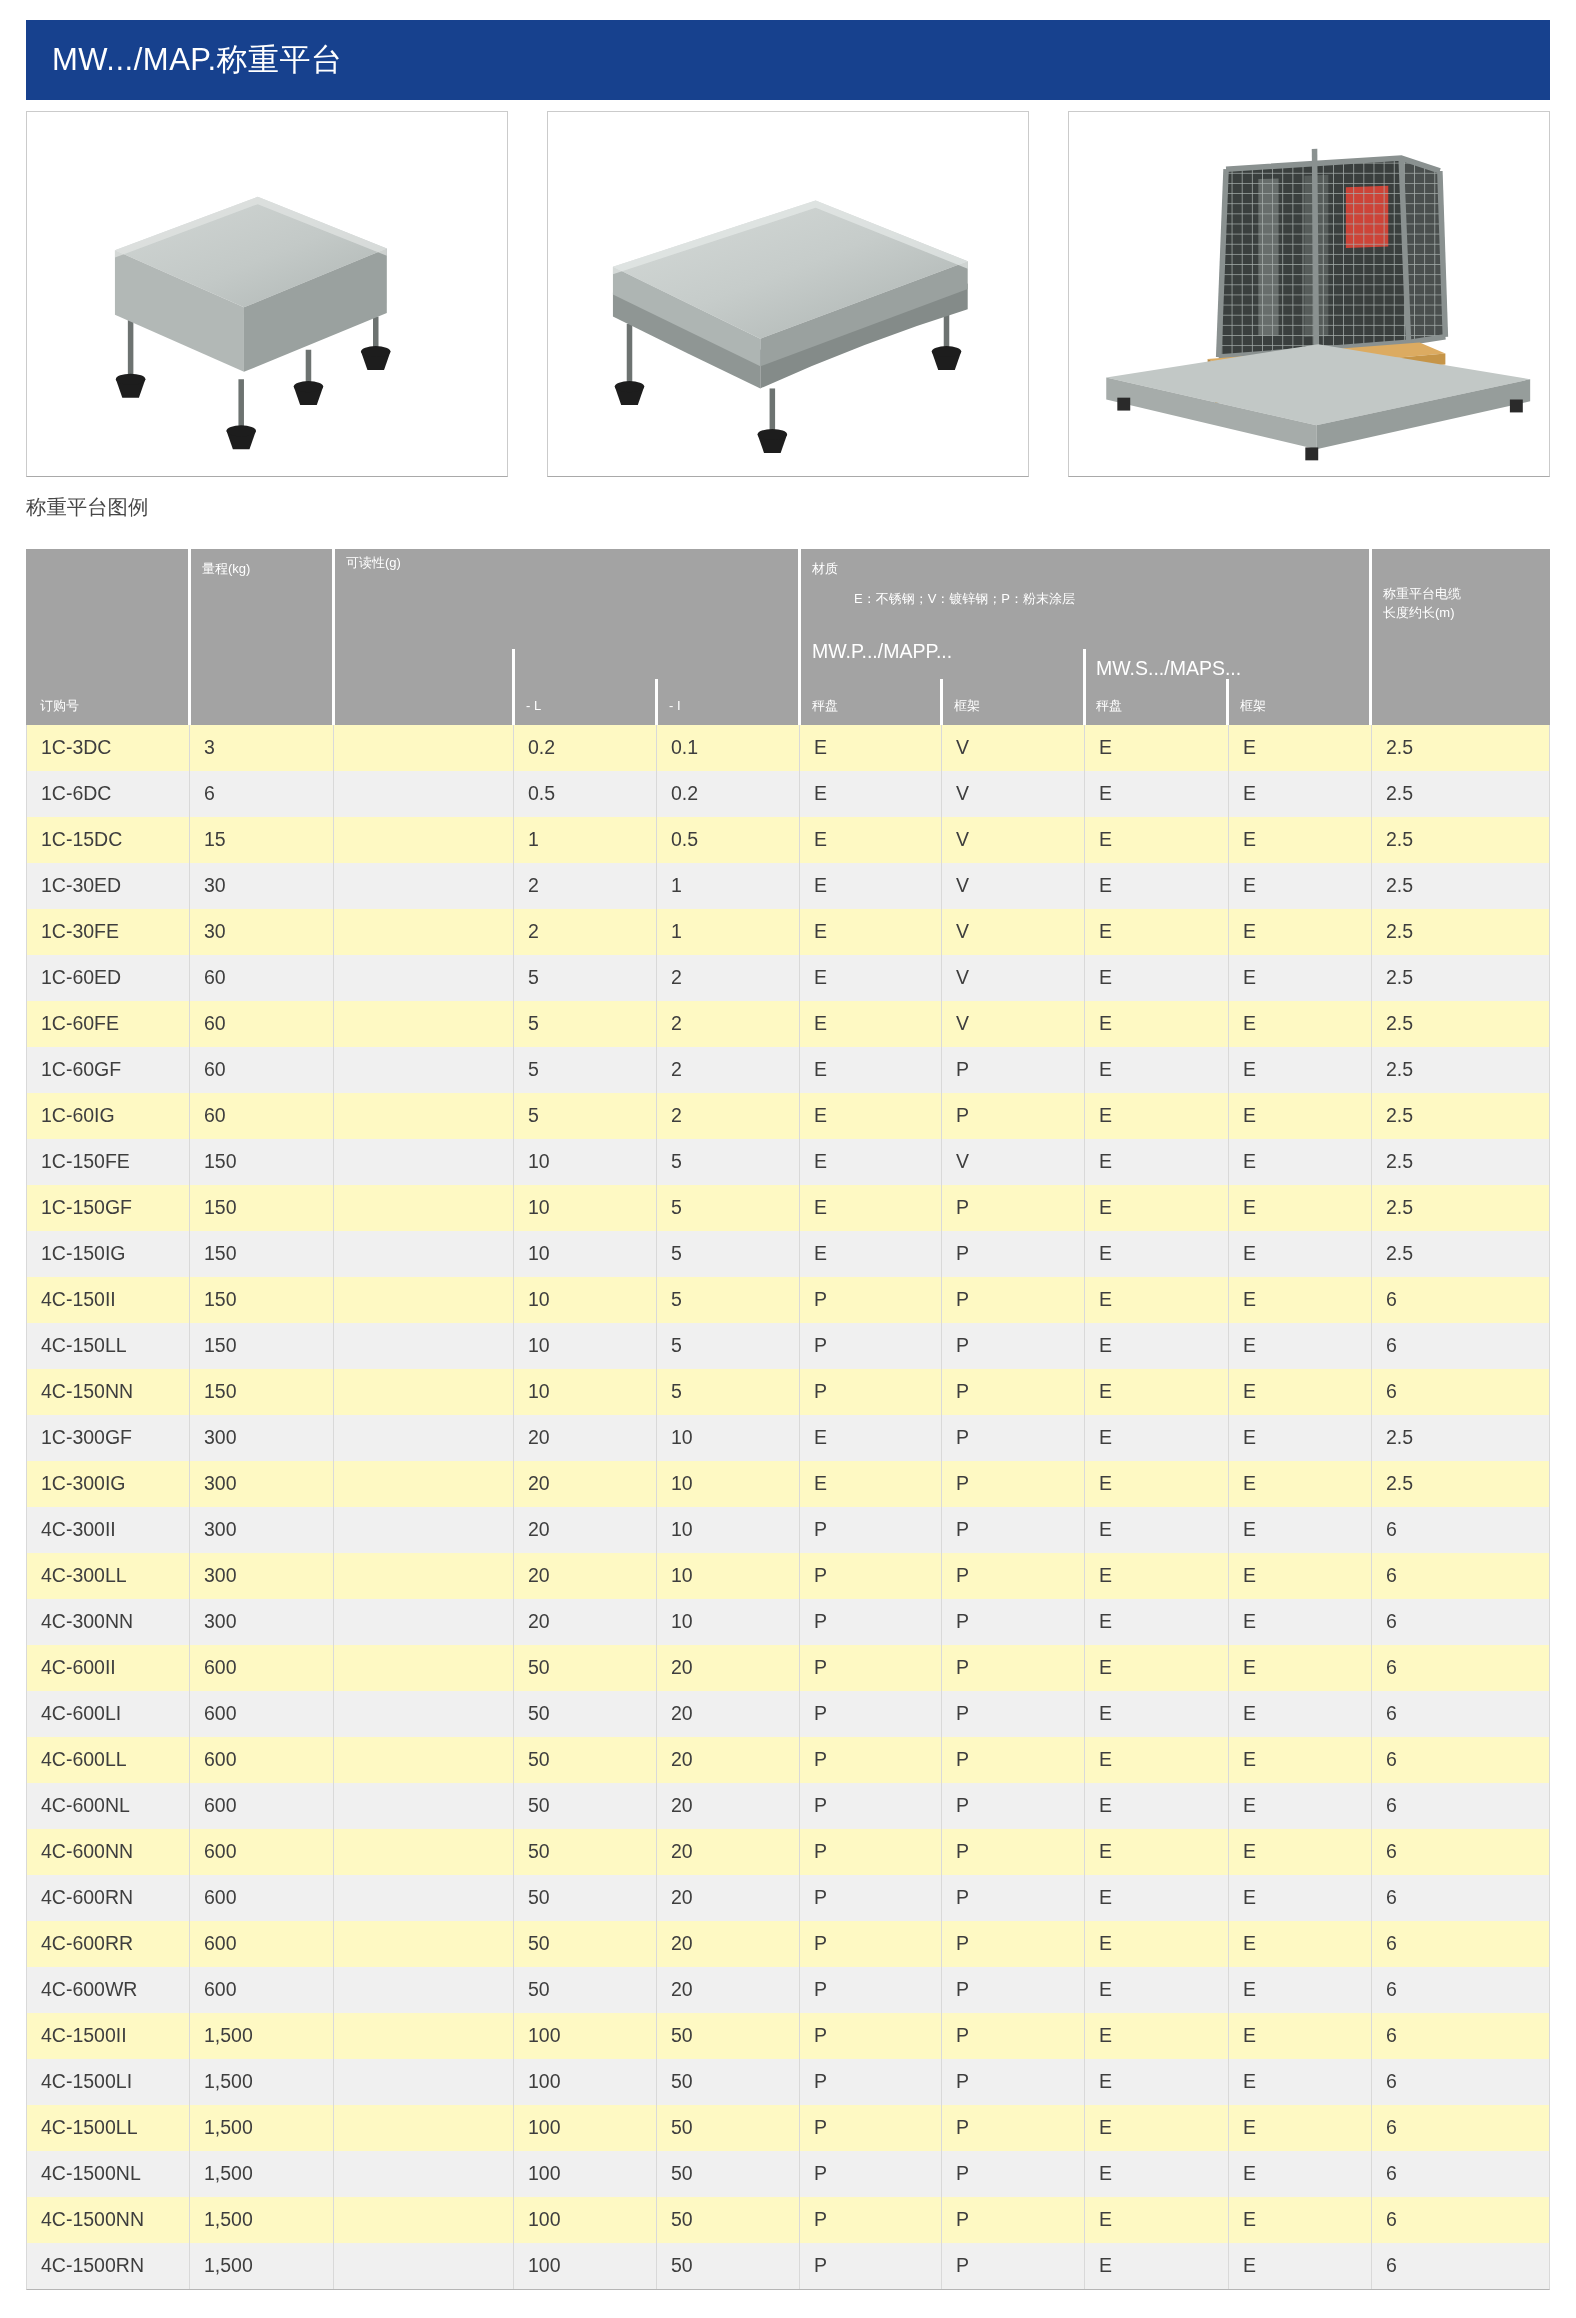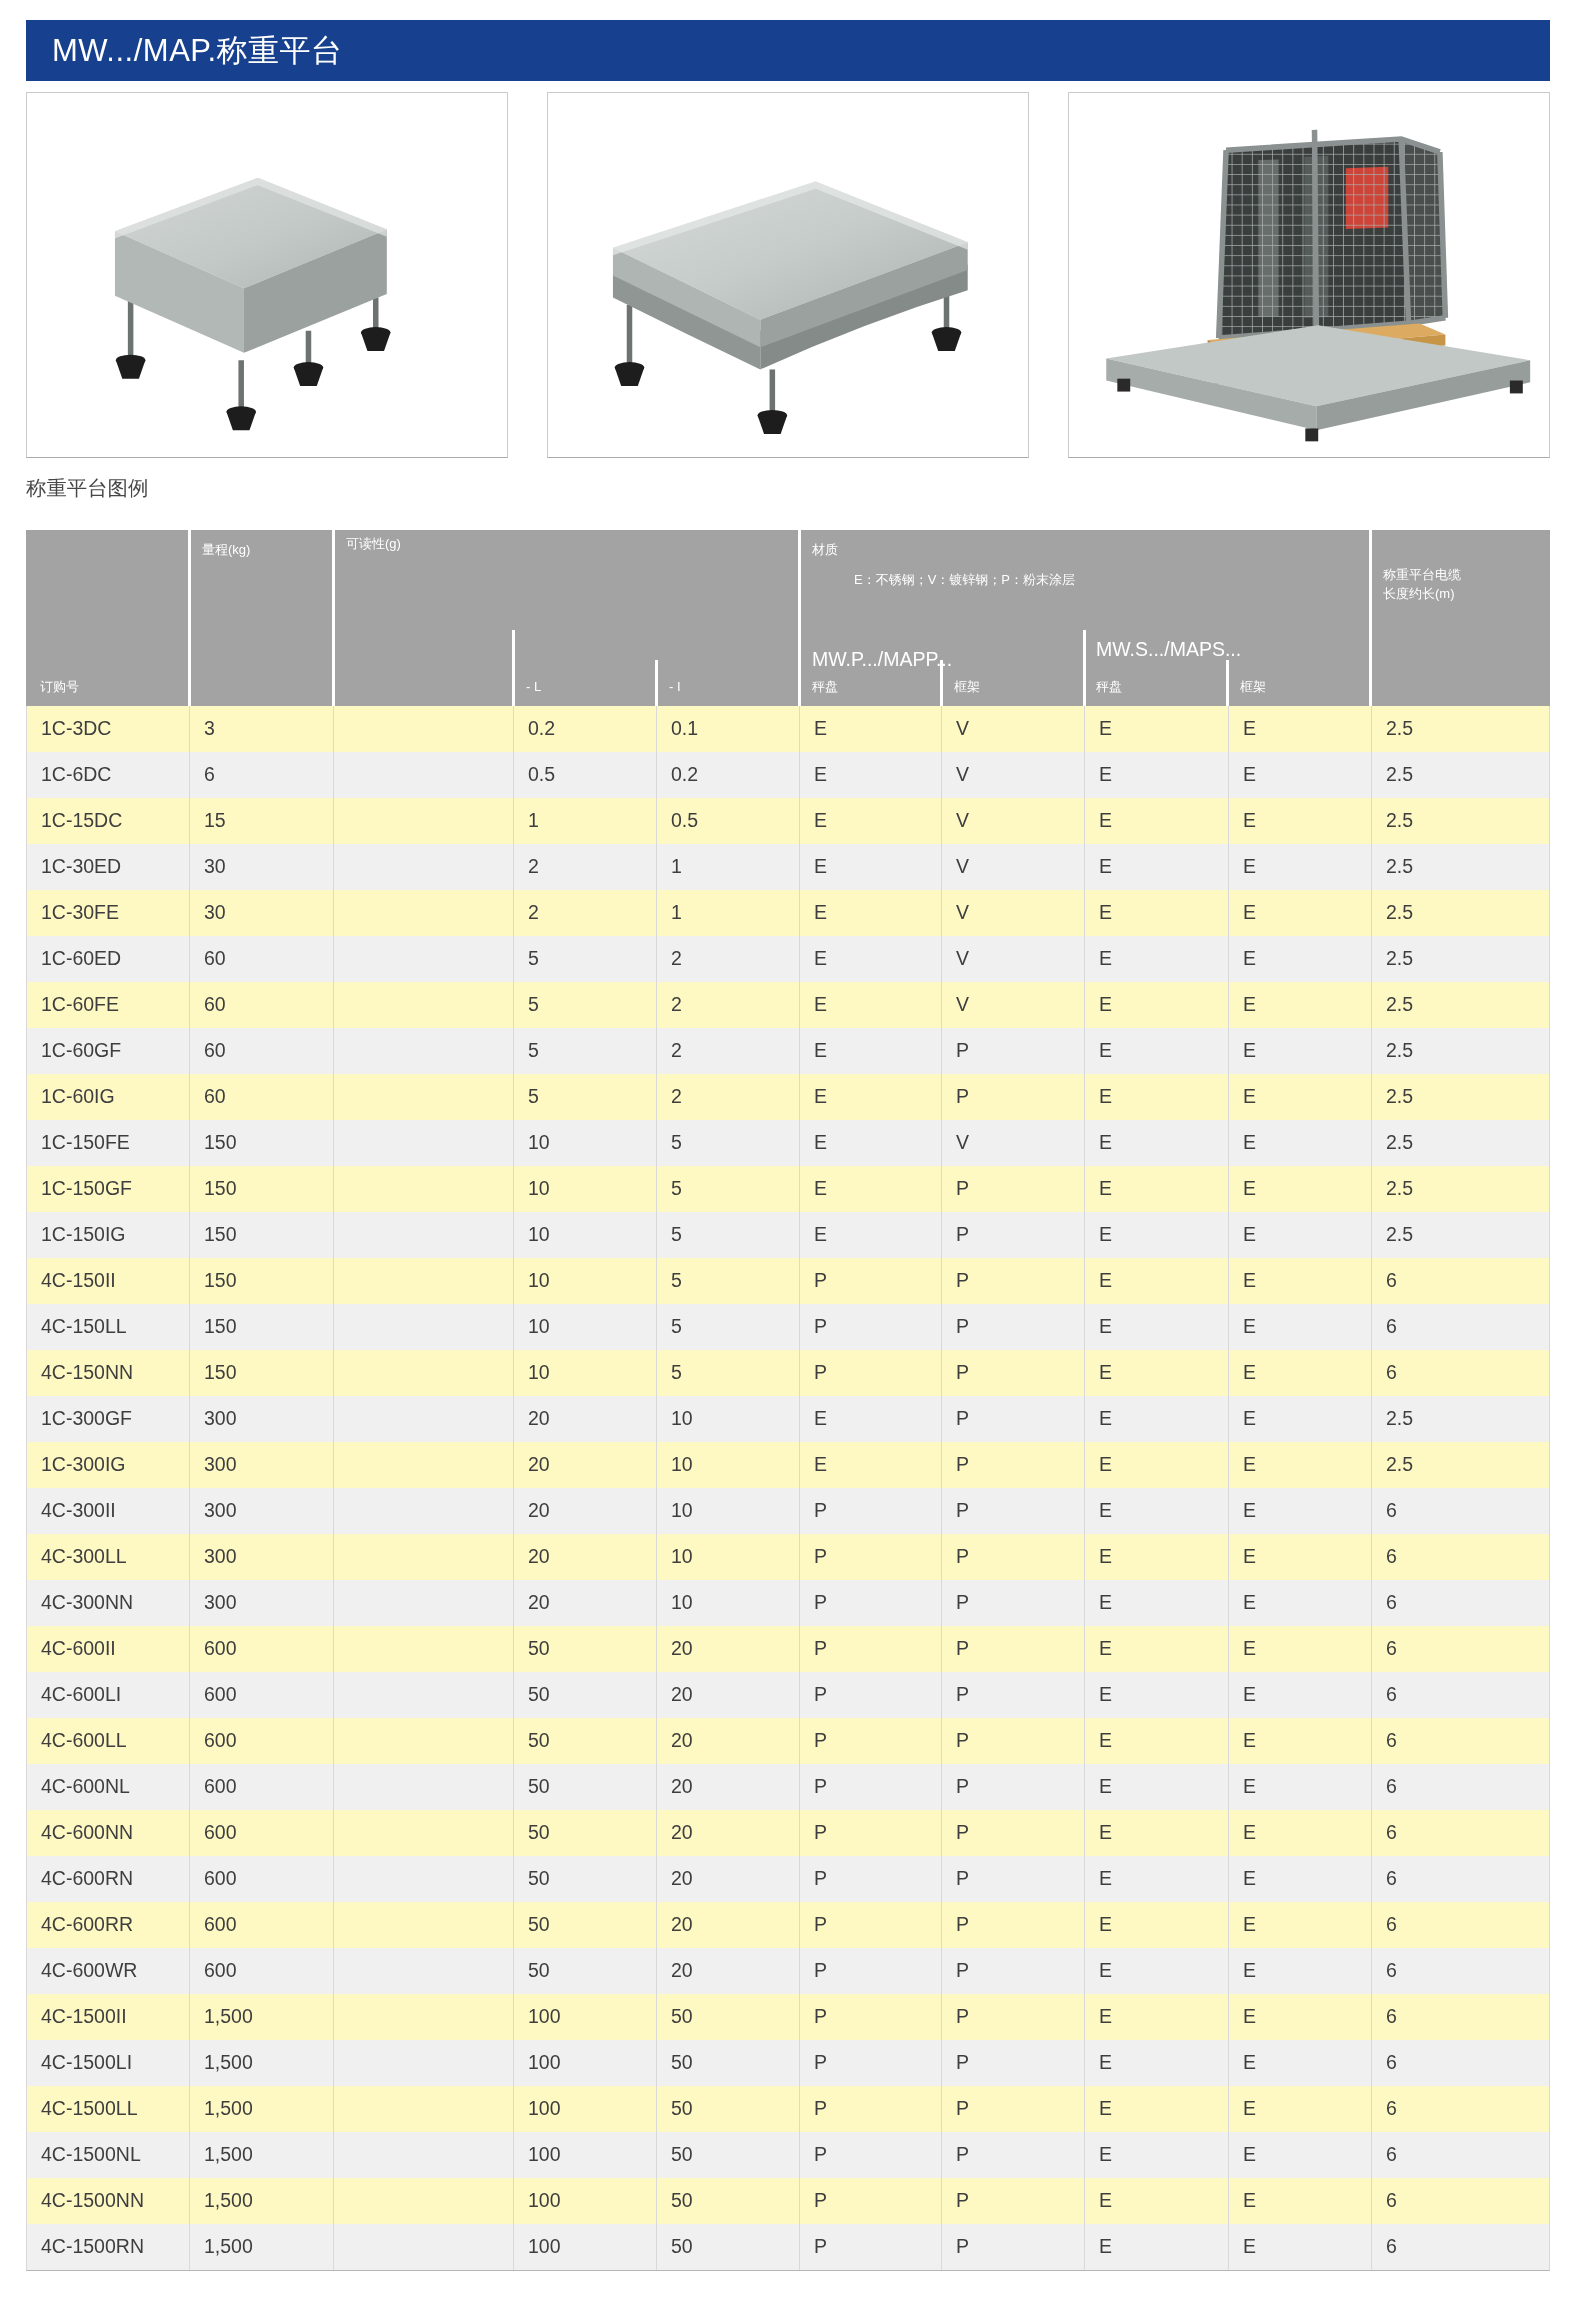--- a/index.html
+++ b/index.html
@@ -4,21 +4,21 @@
 <style>
   html,body{margin:0;padding:0;background:#ffffff;}
   body{
     width:1577px;height:2319px;position:relative;overflow:hidden;
     font-family:"Liberation Sans","DejaVu Sans",sans-serif;
     -webkit-font-smoothing:antialiased;
   }
   .content{width:1524px;margin-left:26px;}
   
   .title-bar{
-    margin-top:20.4px;height:61px;background:#17418e;color:#ffffff;
+    margin-top:20.4px;height:80px;background:#17418e;color:#ffffff;
     display:flex;align-items:center;font-size:31px;letter-spacing:0.5px;
     padding-left:26px;box-sizing:border-box;
   }
   
   .gallery{margin-top:10.2px;display:flex;justify-content:space-between;}
   .photo-box{
     width:482px;height:366px;background:#ffffff;box-sizing:border-box;
     border:0.9px solid #cbcbcb;border-bottom:1.9px solid #a9a9a9;
     display:flex;align-items:center;justify-content:center;
   }
@@ -182,21 +182,21 @@
       <div class="vdiv p2" style="left:914px"></div>
       <div class="vdiv p2" style="left:1200px"></div>
 
       <div class="hlab" style="left:14px;bottom:9.3px">订购号</div>
       <div class="hlab" style="left:176px;top:10.2px">量程(kg)</div>
       <div class="hlab" style="left:320px;top:4px">可读性(g)</div>
       <div class="hlab" style="left:500px;bottom:9.3px">- L</div>
       <div class="hlab" style="left:643px;bottom:9.3px">- I</div>
       <div class="hlab" style="left:786px;top:10.2px">材质</div>
       <div class="hlab" style="left:828px;top:40px">E：不锈钢；V：镀锌钢；P：粉末涂层</div>
-      <div class="hlab lat" style="left:786px;top:115px">MW.P.../MAPP...</div>
+      <div class="hlab lat" style="left:786px;top:88px">MW.P.../MAPP...</div>
       <div class="hlab lat" style="left:1070px;top:105px">MW.S.../MAPS...</div>
       <div class="hlab" style="left:786px;bottom:9.3px">秤盘</div>
       <div class="hlab" style="left:928px;bottom:9.3px">框架</div>
       <div class="hlab" style="left:1070px;bottom:9.3px">秤盘</div>
       <div class="hlab" style="left:1214px;bottom:9.3px">框架</div>
       <div class="hlab" style="left:1357px;top:35px;width:162px">称重平台电缆
 长度约长(m)</div>
     </div>
 
     <div class="tbody">

